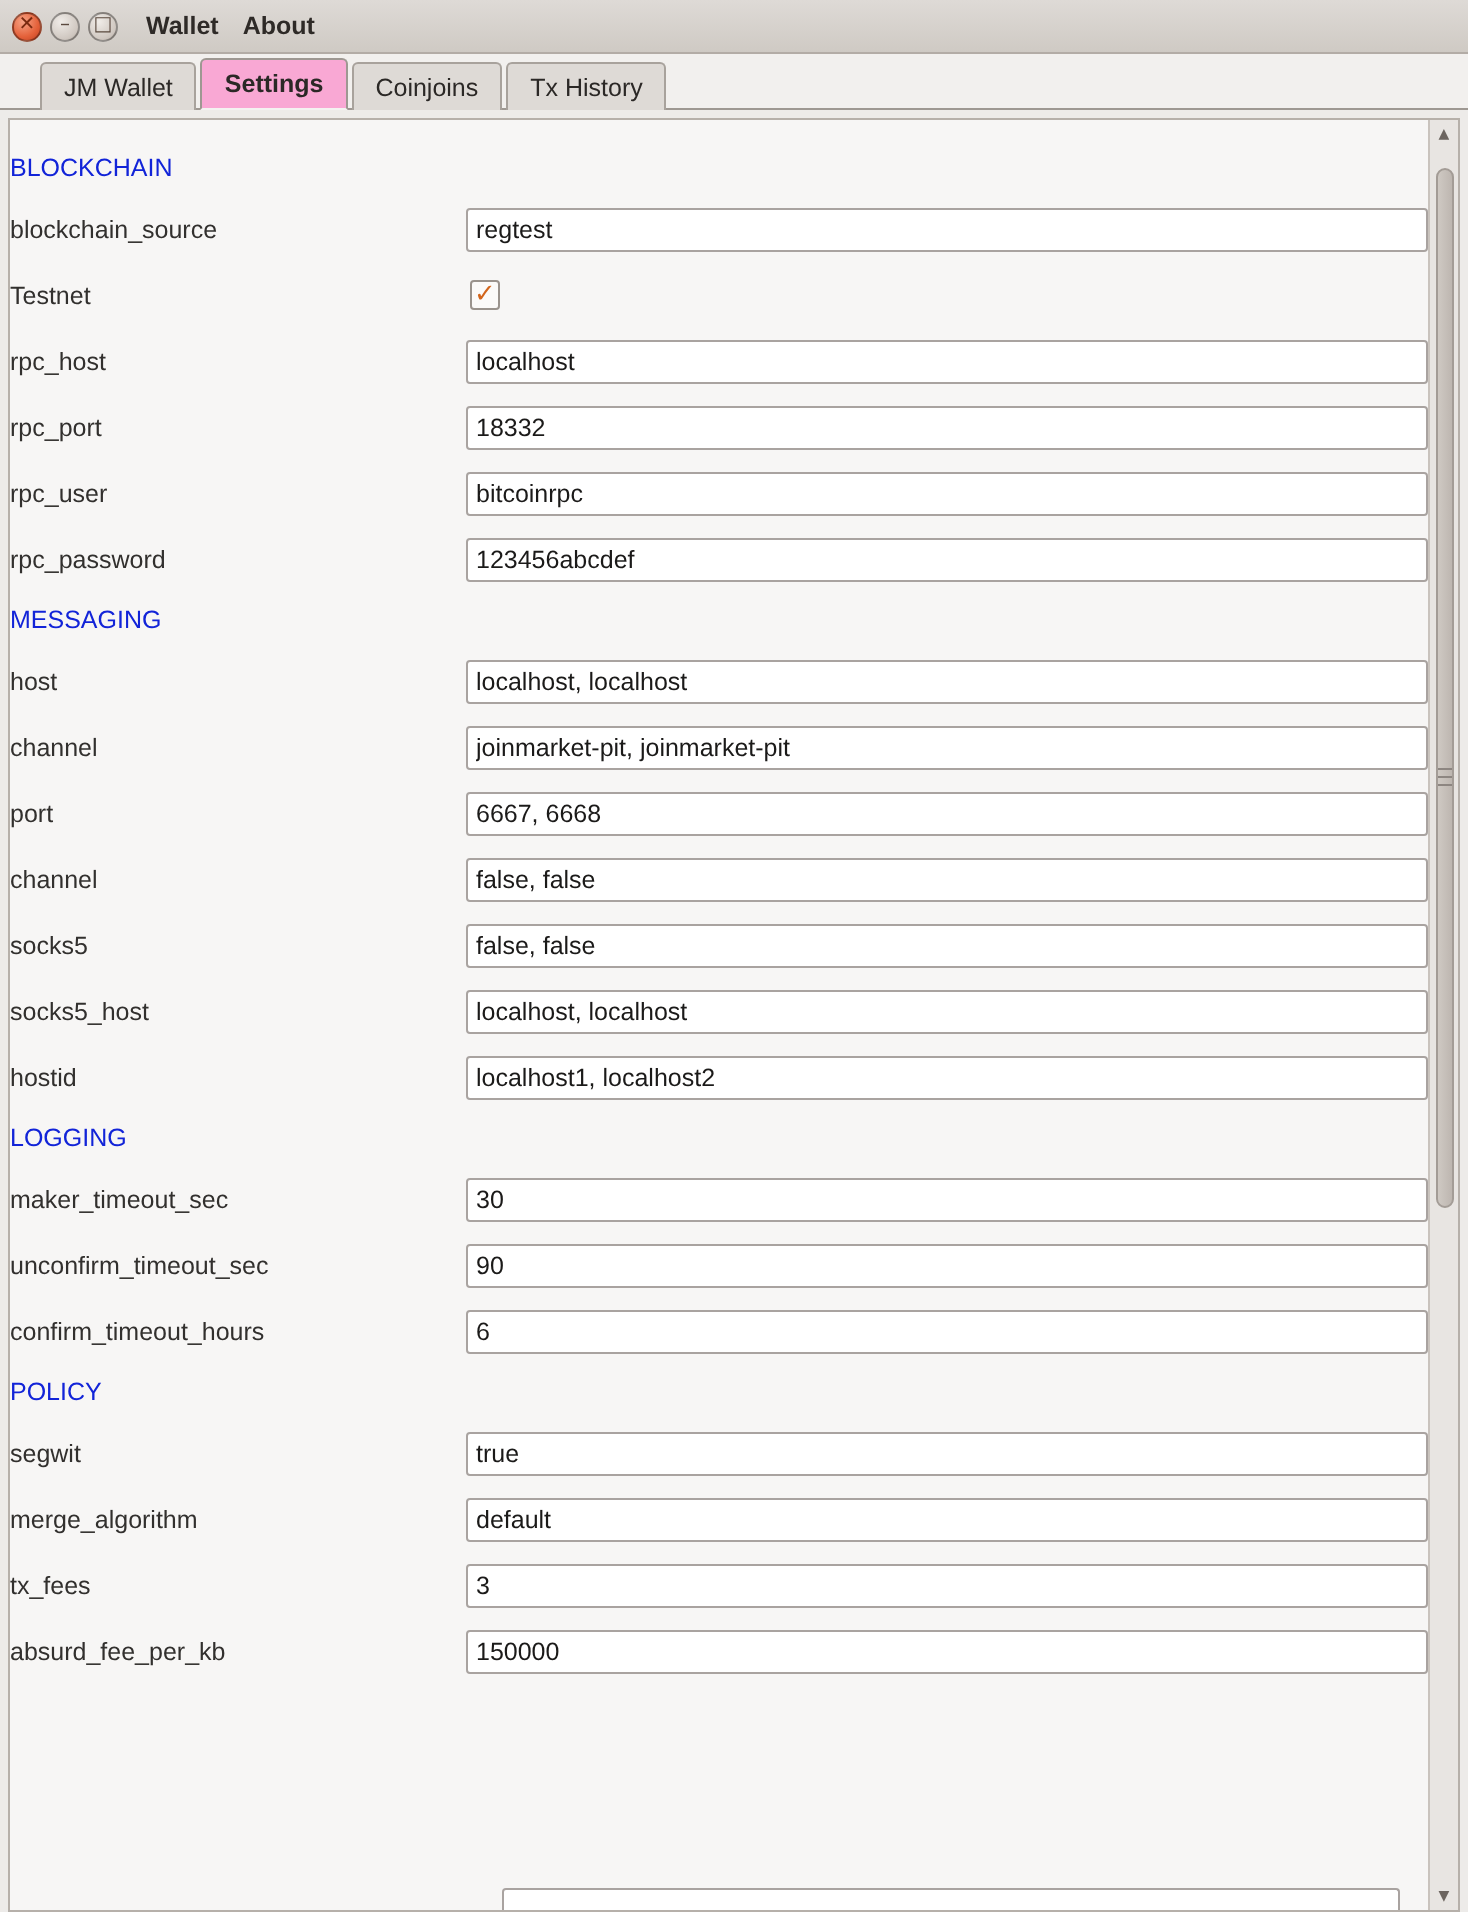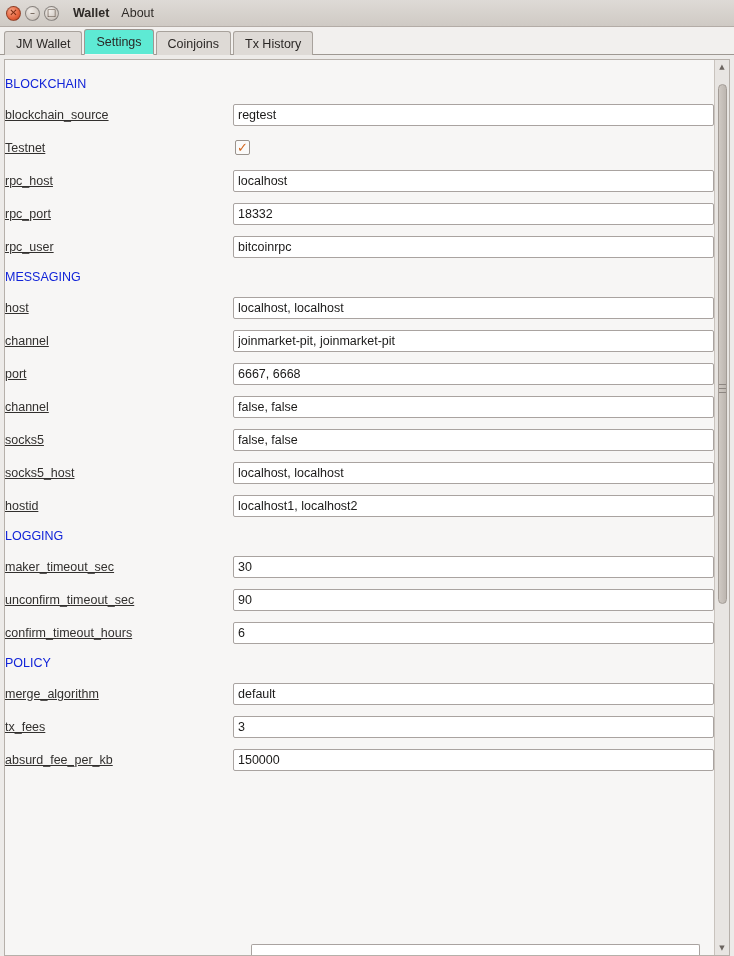--- a/index.html
+++ b/index.html
@@ -49,51 +49,52 @@
   .title-text {
     margin-left: 14px;
     font-weight: bold;
     font-size: 12.5px;
     color: #2e2a27;
   }
   .menu-item {
     margin-left: 12px;
     font-size: 12.5px;
     color: #2e2a27;
+    font-weight: bold;
   }
 
   
   .tabbar {
     flex: 0 0 28px;
     height: 28px;
     background: #f2f0ee;
     display: flex;
     align-items: flex-end;
-    padding-left: 4px;
+    padding-left: 20px;
     border-bottom: 1px solid #9e9892;
     position: relative;
     z-index: 2;
   }
   .tab {
     height: 24px;
     padding: 0 11px;
     display: flex; align-items: center;
     font-size: 12.5px;
     color: #2b2826;
     background: #dedad6;
     border: 1px solid #a8a29c;
     border-bottom: none;
     border-radius: 3px 3px 0 0;
     margin-right: 2px;
     position: relative;
     top: 1px;
   }
   .tab.active {
-    background: #5eead4;
-    font-weight: normal;
+    background: #f9a8d4;
+    font-weight: bold;
     border-color: #9b9views;
     border-color: #9b9views;
     border: 1px solid #9e9892;
     border-bottom: 1px solid #f4f3f1;
     height: 26px;
     top: 1px;
     z-index: 3;
   }
 
   
@@ -125,21 +126,20 @@
     padding: 0;
     vertical-align: middle;
   }
   tr.row { height: 33px; }
   td.lbl {
     width: 228px;
     padding-left: 24px;
     font-size: 12.5px;
     color: #32302e;
     white-space: nowrap;
-    text-decoration: underline;
   }
   td.fld { padding-right: 14px; }
   .section td {
     padding-left: 24px;
     color: #1224d8;
     font-size: 12.5px;
     height: 28px;
     font-weight: normal;
   }
   input.tf {
@@ -270,20 +270,24 @@
             <td class="fld"><input class="tf" value="localhost" style=""></td>
           </tr>
           <tr class="row">
             <td class="lbl">rpc_port</td>
             <td class="fld"><input class="tf" value="18332" style=""></td>
           </tr>
           <tr class="row">
             <td class="lbl">rpc_user</td>
             <td class="fld"><input class="tf" value="bitcoinrpc" style=""></td>
           </tr>
+          <tr class="row">
+            <td class="lbl">rpc_password</td>
+            <td class="fld"><input class="tf" value="123456abcdef" style=""></td>
+          </tr>
 
           <tr class="section">
             <td colspan="2">MESSAGING</td>
           </tr>
           <tr class="row">
             <td class="lbl">host</td>
             <td class="fld"><input class="tf" value="localhost, localhost" style=""></td>
           </tr>
           <tr class="row">
             <td class="lbl">channel</td>
@@ -322,20 +326,24 @@
             <td class="lbl">unconfirm_timeout_sec</td>
             <td class="fld"><input class="tf" value="90" style=""></td>
           </tr>
           <tr class="row">
             <td class="lbl">confirm_timeout_hours</td>
             <td class="fld"><input class="tf" value="6" style=""></td>
           </tr>
 
           <tr class="section">
             <td colspan="2">POLICY</td>
+          </tr>
+          <tr class="row">
+            <td class="lbl">segwit</td>
+            <td class="fld"><input class="tf" value="true" style=""></td>
           </tr>
           <tr class="row">
             <td class="lbl">merge_algorithm</td>
             <td class="fld"><input class="tf" value="default" style=""></td>
           </tr>
           <tr class="row">
             <td class="lbl">tx_fees</td>
             <td class="fld"><input class="tf" value="3" style=""></td>
           </tr>
           <tr class="row">

